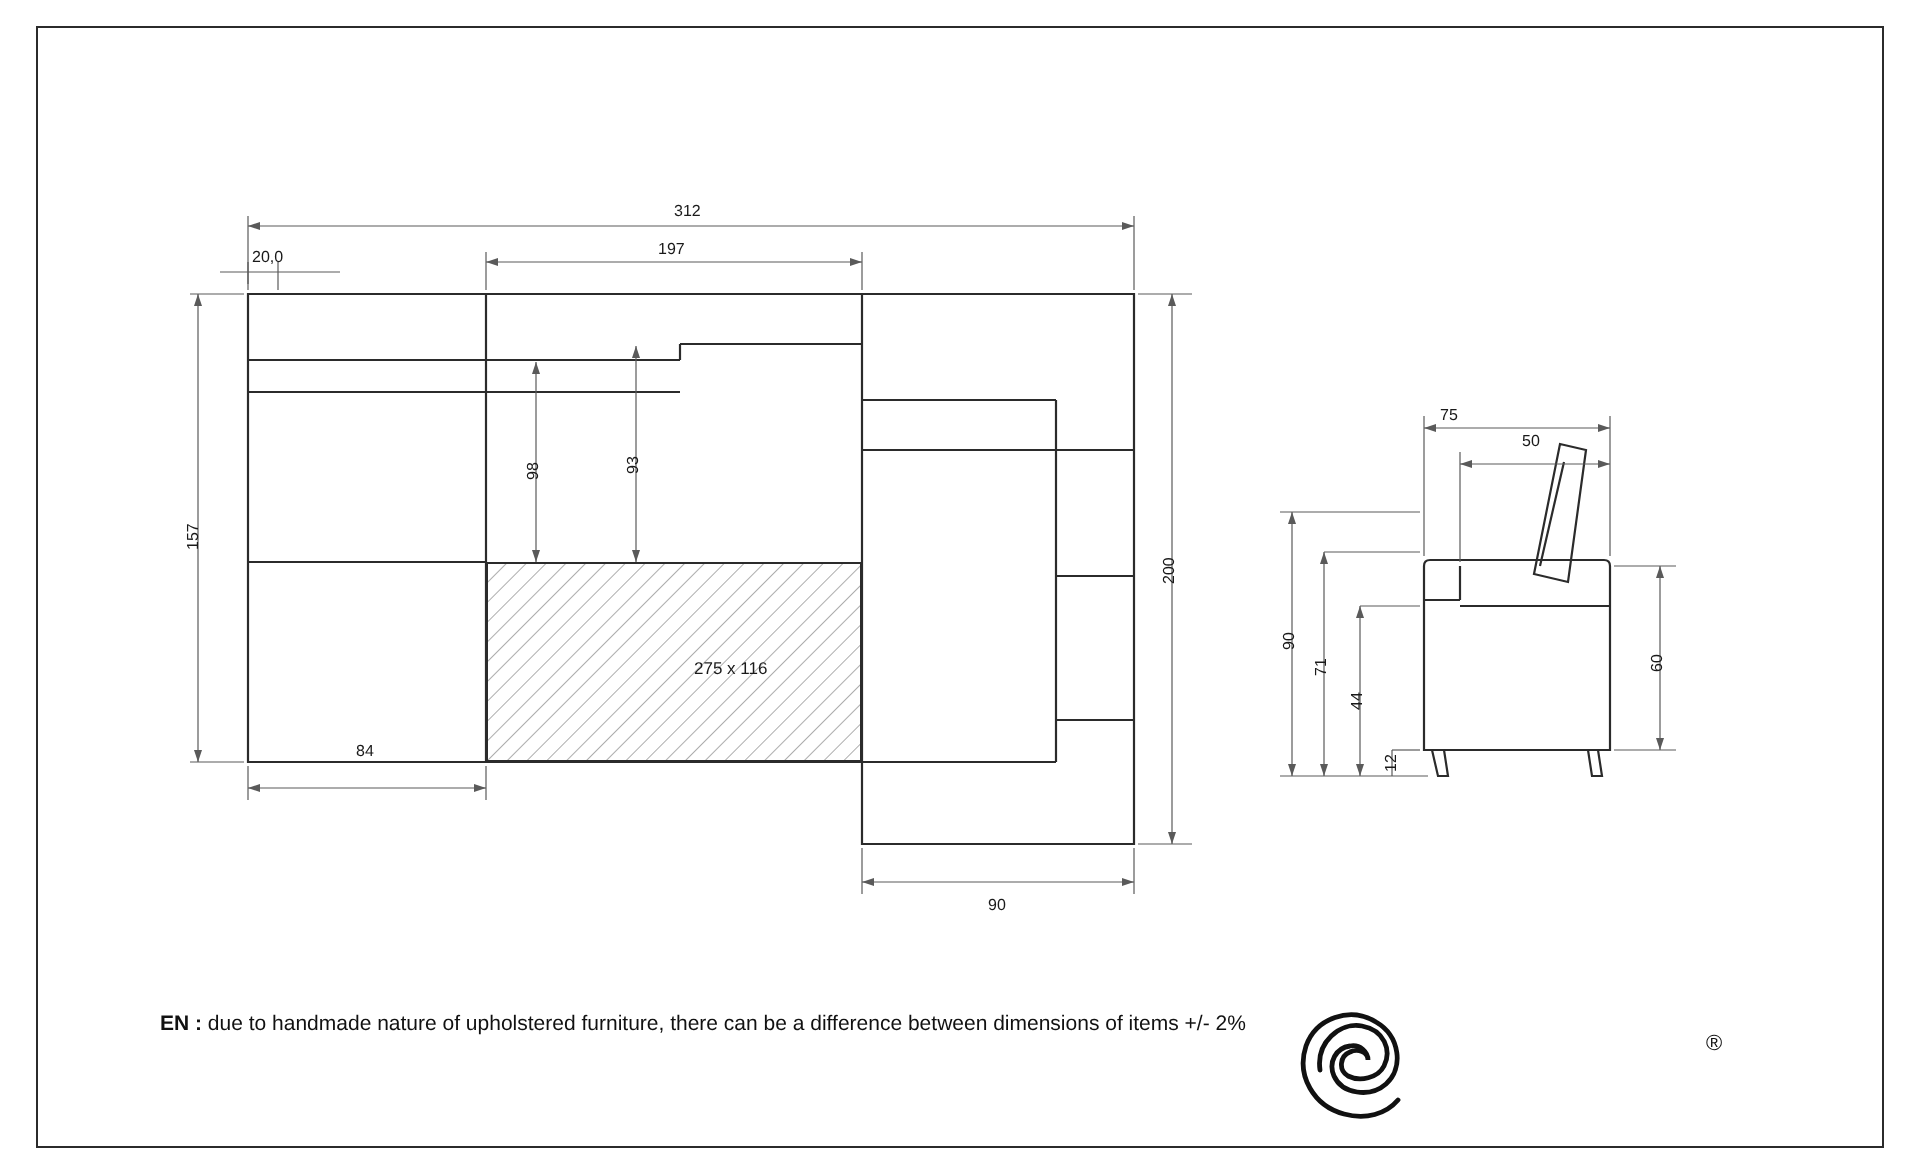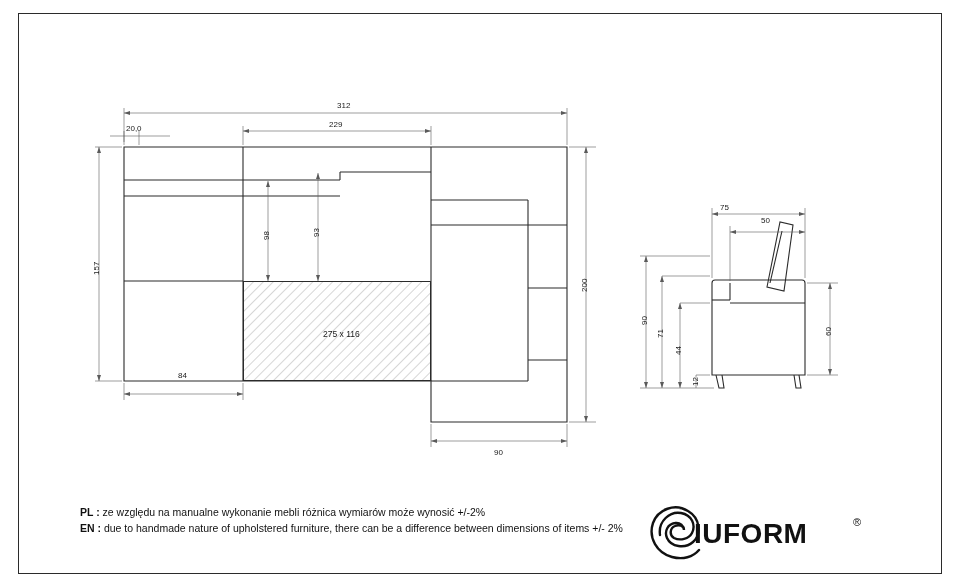--- a/index.html
+++ b/index.html
@@ -59,20 +59,21 @@
   }
   .rot {
     transform: rotate(-90deg);
     transform-origin: 0 0;
   }
   .boxlabel {
     position:absolute;
     font-size: 8.5px;
     color:#1a1a1a;
     white-space:nowrap;
+    margin-left:24px;
   }
 </style>
 </head>
 <body>
 
 <div id="sheet">
 
   <div class="frame"></div>
 
   <svg width="960" height="587">
@@ -212,21 +213,21 @@
       <polygon points="662,388 660,382 664,382"></polygon>
       <polygon points="680,303 678,309 682,309"></polygon>
       <polygon points="680,388 678,382 682,382"></polygon>
       <polygon points="830,283 828,289 832,289"></polygon>
       <polygon points="830,375 828,369 832,369"></polygon>
     </g>
   </svg>
 
   <div class="dimlabel" style="left:337px; top:101px;">312</div>
   <div class="dimlabel" style="left:126px; top:124px;">20,0</div>
-  <div class="dimlabel" style="left:329px; top:120px;">229</div>
+  <div class="dimlabel" style="left:329px; top:120px;">197</div>
 
   <div class="dimlabel rot" style="left:92px; top:275px;">157</div>
   <div class="dimlabel rot" style="left:580px; top:292px;">200</div>
   <div class="dimlabel rot" style="left:262px; top:240px;">98</div>
   <div class="dimlabel rot" style="left:312px; top:237px;">93</div>
 
   <div class="dimlabel" style="left:178px; top:371px;">84</div>
   <div class="dimlabel" style="left:494px; top:448px;">90</div>
 
   <div class="boxlabel" style="left:323px; top:329px;">275 x 116</div>
@@ -234,30 +235,25 @@
   <div class="dimlabel" style="left:720px; top:203px;">75</div>
   <div class="dimlabel" style="left:761px; top:216px;">50</div>
   <div class="dimlabel rot" style="left:640px; top:325px;">90</div>
   <div class="dimlabel rot" style="left:656px; top:338px;">71</div>
   <div class="dimlabel rot" style="left:674px; top:355px;">44</div>
   <div class="dimlabel rot" style="left:691px; top:386px;">12</div>
   <div class="dimlabel rot" style="left:824px; top:336px;">60</div>
 
   <div class="notes">
     <div class="row">
-      <b>PL :</b>
-      <span>ze względu na manualne wykonanie mebli różnica wymiarów może wynosić +/-2%</span>
-    </div>
-    <div class="row">
       <b>EN :</b>
       <span>due to handmade nature of upholstered furniture, there can be a difference between dimensions of items +/- 2%</span>
     </div>
   </div>
 
   <svg class="logo" viewBox="0 0 230 62">
     <path d="M12,30 C10,16 22,6 33,8 C44,10 48,20 44,28 C41,34 32,36 26,33 C21,30 22,23 27,21 C31,19 36,21 36,25
              C36,21 32,17 27,18 C20,19 16,26 19,33 C23,42 37,44 45,37 C54,29 52,13 40,6 C27,-2 10,4 5,18 C0,33 9,48 24,52
              C35,55 45,52 51,45" fill="none" stroke="#111" stroke-width="2.4" stroke-linecap="round"></path>
   </svg>
-  <div class="logo-text"><span>IU</span><span>FORM</span></div>
   <div class="reg">®</div>
 
 </div>
 
 </body></html>

